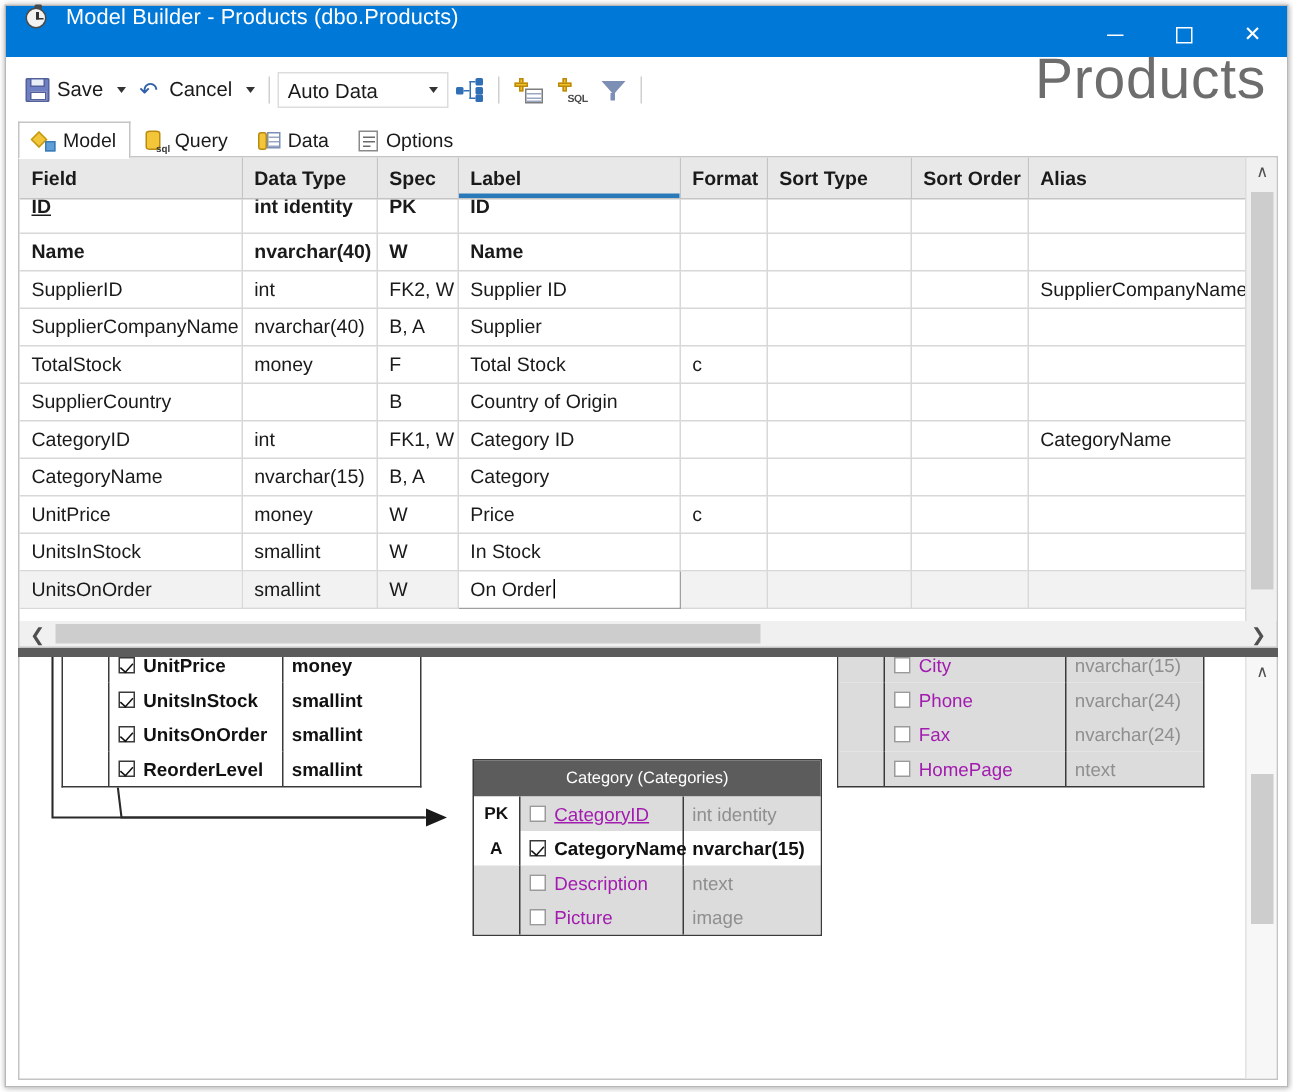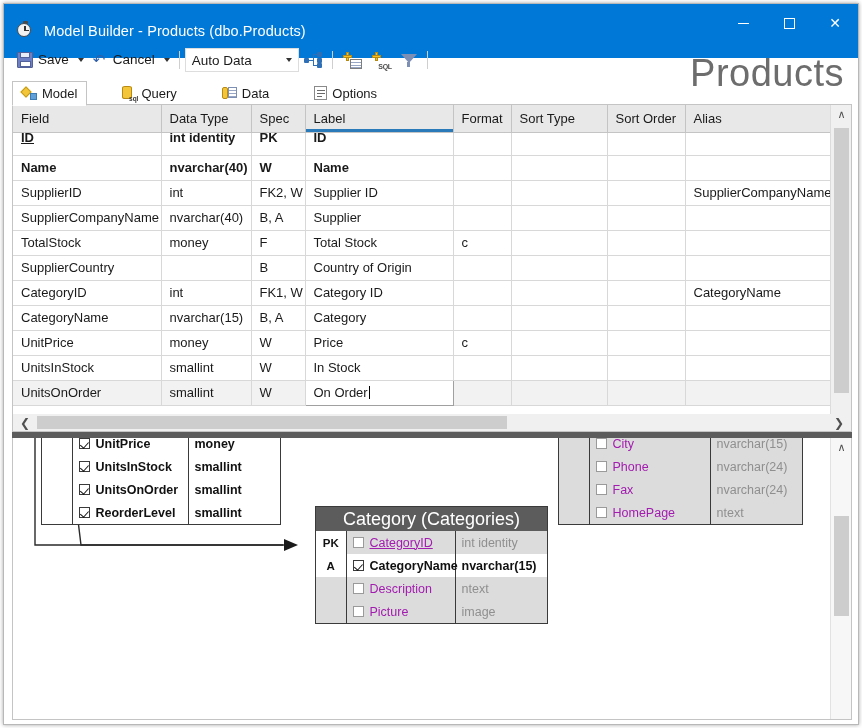--- a/index.html
+++ b/index.html
@@ -2,21 +2,21 @@
 <html><head>
 <meta charset="utf-8">
 <style>
   html,body{margin:0;padding:0;background:#fff;}
   body{width:862px;height:728px;font-family:"Liberation Sans",sans-serif;overflow:hidden;}
 
   .window{position:absolute;left:3px;top:3px;width:856px;height:722px;background:#fff;
           border:1px solid #b8b8b8;box-shadow:0 0 4px rgba(0,0,0,.35);box-sizing:border-box;}
 
   
-  .titlebar{height:54px;background:#0078d7;display:flex;align-items:center;position:relative;}
+  .titlebar{height:34px;background:#0078d7;display:flex;align-items:flex-start;position:relative;}
   .tb-icon{width:18px;height:18px;margin-left:12px;margin-right:10px;position:relative;flex:none;}
   .tb-icon .clockface{position:absolute;left:1px;top:1px;width:14px;height:14px;border-radius:50%;
             background:#f2f2f2;border:1.6px solid #4a4a4a;box-sizing:border-box;}
   .tb-icon .hand1{position:absolute;left:8.3px;top:4px;width:1.4px;height:5px;background:#333;}
   .tb-icon .hand2{position:absolute;left:8.3px;top:8px;width:4.5px;height:1.4px;background:#333;}
   .tb-icon .knob{position:absolute;left:6.5px;top:-1px;width:5px;height:3px;background:#4a4a4a;border-radius:1px;}
   .tb-title{color:#fff;font-size:14.5px;letter-spacing:.1px;}
   .tb-buttons{position:absolute;right:0;top:0;height:38px;display:flex;}
   .tb-btn{width:46px;height:38px;display:flex;align-items:center;justify-content:center;
           color:#fff;font-size:14px;font-family:"DejaVu Sans",sans-serif;}
@@ -61,21 +61,21 @@
   .ic-plus .grid{position:absolute;right:0;bottom:0;width:12px;height:10px;background:#fff;border:1px solid #7d7d7d;box-sizing:border-box;}
   .ic-plus .grid b{position:absolute;left:0;right:0;height:1px;background:#9aa7c4;display:block;}
   .ic-plus .sqltxt{position:absolute;right:-1px;bottom:-1px;font-size:7px;font-weight:bold;color:#4a4a4a;
         font-family:"Liberation Sans",sans-serif;letter-spacing:-.3px;}
   .ic-funnel{width:16px;height:16px;position:relative;}
   .ic-funnel .f{position:absolute;left:0;top:2px;width:0;height:0;border-left:8px solid transparent;
         border-right:8px solid transparent;border-top:9px solid #7d8fb5;}
   .ic-funnel .st{position:absolute;left:6.6px;top:10px;width:2.6px;height:5px;background:#7d8fb5;}
 
   
-  .tabs{position:absolute;left:8px;top:76px;display:flex;align-items:center;height:26px;gap:25px;}
+  .tabs{position:absolute;left:8px;top:76px;display:flex;align-items:flex-end;height:26px;}
   .tab{display:flex;align-items:center;gap:5px;height:25px;padding:0 9px;font-size:13px;color:#1a1a1a;
        border:1px solid transparent;box-sizing:border-box;background:transparent;}
   .tab.active{background:#fff;border:1px solid #c4c4c4;border-bottom-color:#fff;position:relative;z-index:3;}
   .tabline{position:absolute;left:8px;top:100px;width:840px;height:1px;background:#c4c4c4;}
   .ic-model{width:15px;height:14px;position:relative;}
   .ic-model .a{position:absolute;left:0;top:2px;width:8px;height:8px;background:#f3c63a;
       transform:rotate(45deg);border:1px solid #c39b18;box-sizing:border-box;}
   .ic-model .b{position:absolute;right:0;bottom:0;width:7px;height:7px;background:#5fa0d8;border:1px solid #3b7cb5;box-sizing:border-box;}
   .ic-sql{width:14px;height:14px;position:relative;}
   .ic-sql .cyl{position:absolute;left:0;top:0;width:10px;height:13px;background:#f3c63a;border:1px solid #b98a10;
@@ -85,21 +85,21 @@
   .ic-data .c1{position:absolute;left:0;top:1px;width:6px;height:12px;background:#f3c63a;border:1px solid #b98a10;box-sizing:border-box;border-radius:2px;}
   .ic-data .g{position:absolute;right:0;top:1px;width:9px;height:11px;background:#fff;border:1px solid #7d8fb5;box-sizing:border-box;}
   .ic-data .g i{position:absolute;left:0;right:0;height:1px;background:#9aa7c4;}
   .ic-opt{width:13px;height:14px;position:relative;background:#fff;border:1px solid #8a8a8a;box-sizing:border-box;}
   .ic-opt i{position:absolute;left:2px;height:1.3px;background:#6a6a6a;}
 
   
   .gridwrap{position:absolute;left:8px;top:100px;width:840px;height:328px;box-sizing:border-box;
             border:1px solid #c4c4c4;background:#fff;overflow:hidden;}
   table.grid{border-collapse:collapse;table-layout:fixed;width:818px;}
-  table.grid th{background:#e8e8e8;font-size:13px;color:#1a1a1a;text-align:left;font-weight:normal;
+  table.grid th{background:#e8e8e8;font-size:13px;color:#1a1a1a;text-align:left;font-weight:bold;
                 padding:0 0 0 8px;height:27px;border-right:1px solid #c4c4c4;border-bottom:1px solid #c4c4c4;
                 box-sizing:border-box;position:relative;}
   table.grid th.sel:after{content:"";position:absolute;left:0;right:0;bottom:0;height:3px;background:#2a7ab9;}
   table.grid td{font-size:13px;color:#1a1a1a;padding:0 0 0 8px;height:25px;
                 border-right:1px solid #d8d8d8;border-bottom:1px solid #d8d8d8;box-sizing:border-box;
                 white-space:nowrap;overflow:hidden;}
   table.grid tr.bold td{font-weight:bold;}
   table.grid tr.partial td{height:13px;padding-bottom:12px;line-height:10px;}
   table.grid tr.current td{background:#f2f2f2;}
   table.grid tr.current td.editing{background:#fff;border:1px solid #a0a0a0;position:relative;}
@@ -120,21 +120,21 @@
             color:#505050;font-size:12px;font-family:"DejaVu Sans",sans-serif;}
   .hsb .arr.l{left:2px;} .hsb .arr.r{right:2px;}
   .hsb .thumb{position:absolute;left:24px;top:2px;width:470px;height:13px;background:#cdcdcd;}
 
   .splitter{position:absolute;left:8px;top:428px;width:840px;height:6px;background:#5c5c5c;}
 
   
   .diagram{position:absolute;left:8px;top:434px;width:840px;height:282px;background:#fff;
            border:1px solid #c4c4c4;border-top:none;box-sizing:border-box;overflow:hidden;}
   .ent{position:absolute;background:#fff;border:1px solid #3a3a3a;box-sizing:border-box;}
-  .ent .hdr{background:#5c5c5c;color:#fff;font-size:18px;text-align:center;height:24px;line-height:24px;}
+  .ent .hdr{background:#5c5c5c;color:#fff;font-size:11px;text-align:center;height:24px;line-height:24px;}
   .ent table{border-collapse:collapse;width:100%;table-layout:fixed;}
   .ent td{font-size:12.5px;height:23px;padding:0 6px;box-sizing:border-box;border:none;white-space:nowrap;}
   .ent td.key{width:30px;text-align:center;color:#8a8a8a;font-size:11.5px;background:#dcdcdc;border-right:1px solid #3a3a3a;}
   .ent td.key.on{color:#111;font-weight:bold;background:#fff;}
   .ent td.nm{background:#dcdcdc;color:#a21caf;}
   .ent td.ty{background:#dcdcdc;color:#8f8f8f;border-left:1px solid #3a3a3a;width:92px;}
   .ent tr.on td.nm,.ent tr.on td.ty{background:#fff;color:#111;font-weight:bold;}
   .ent td.nm span.u{text-decoration:underline;}
   .cbx{display:inline-block;width:11px;height:11px;border:1px solid #9a9a9a;background:#fff;
        vertical-align:-1px;margin-right:6px;position:relative;box-sizing:border-box;}

